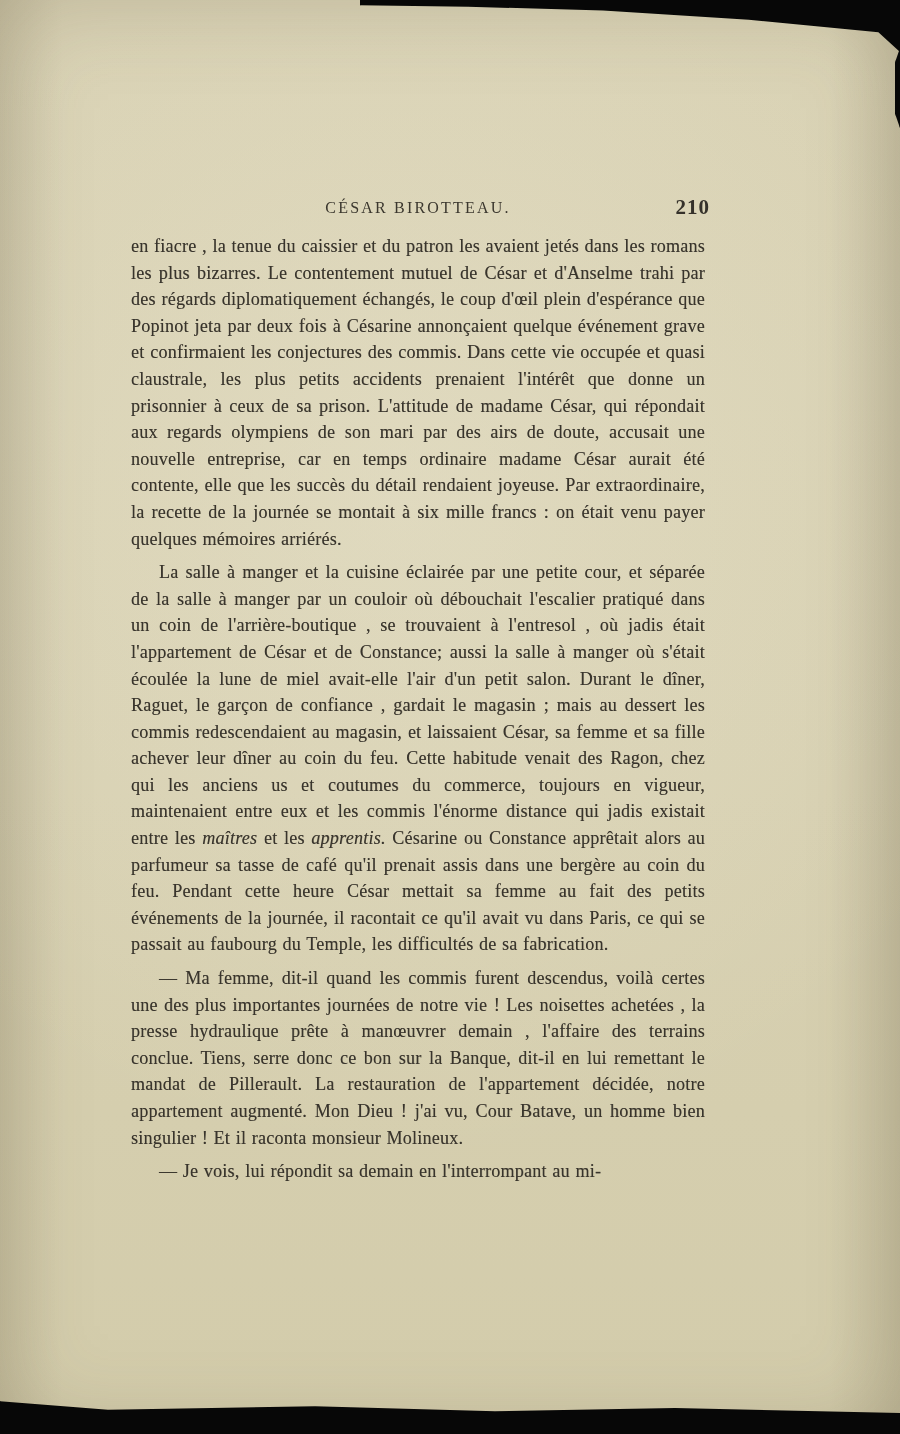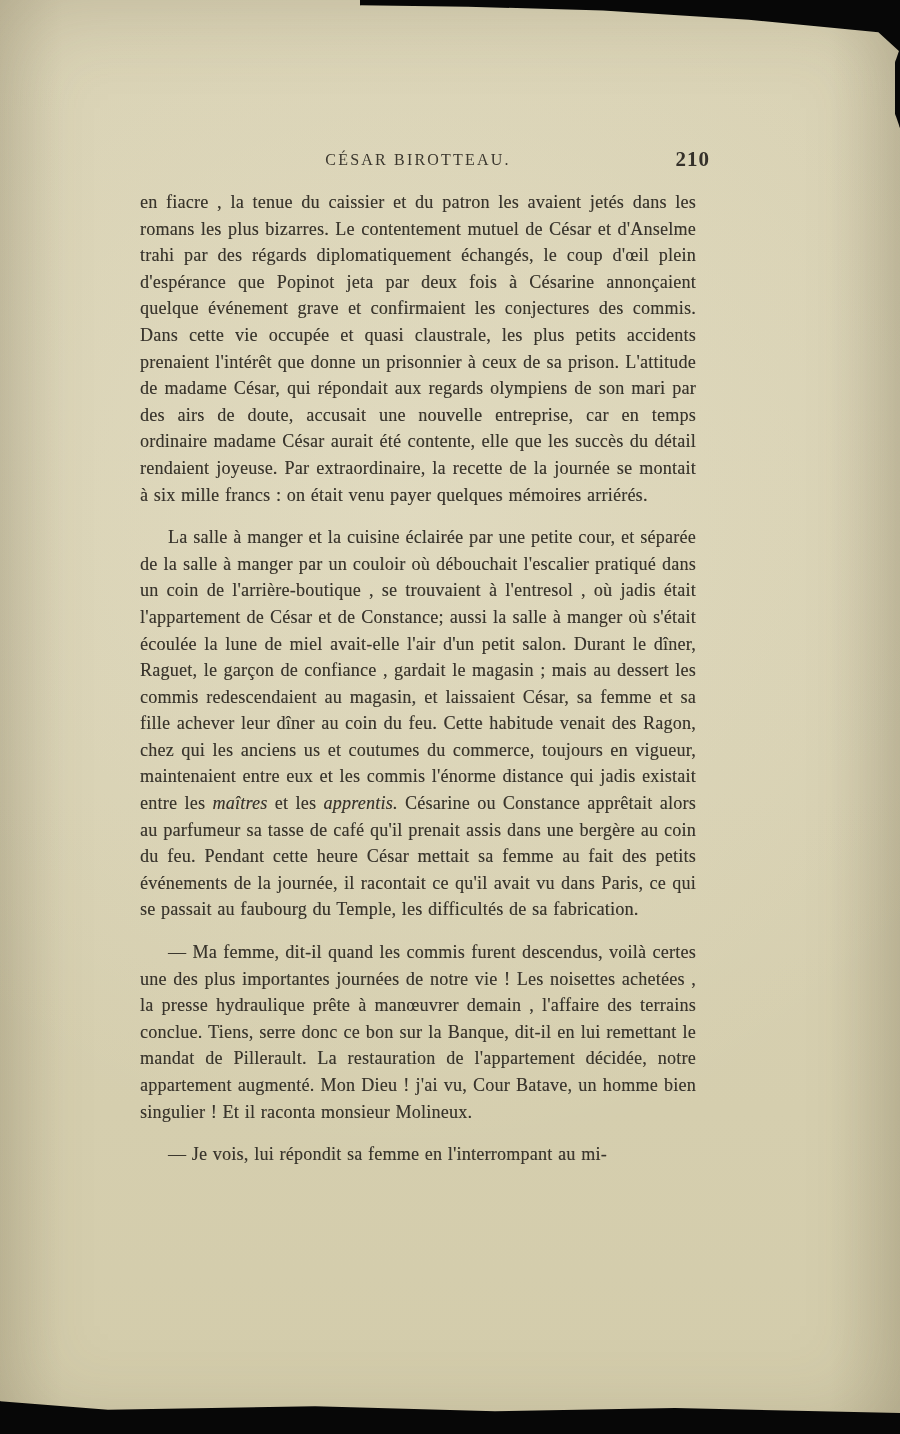--- a/index.html
+++ b/index.html
@@ -29,20 +29,21 @@
   .page {
     position: relative;
     padding-top: 147px;
   }
   .header {
     position: relative;
     width: 588px;
     margin-left: 124px;
     height: 26px;
     margin-bottom: 12px;
+    margin-top: 48px;
   }
   .running-title {
     display: block;
     text-align: center;
     font-size: 16px;
     letter-spacing: 2.2px;
     color: #3b372e;
     padding-top: 4px;
   }
   .page-number {
@@ -58,21 +59,21 @@
     width: 588px;
     margin-left: 124px;
     font-size: 18px;
     line-height: 26.6px;
     text-align: justify;
     letter-spacing: 0.25px;
     word-spacing: 0.8px;
     text-shadow: 0.3px 0.3px 0.6px rgba(58,52,42,0.45);
   }
   .para {
-    margin: 16px;
+    margin: 7px;
     text-indent: 28px;
   }
   .para.first {
     text-indent: 0;
   }
   .it {
     font-style: italic;
   }
   .edge {
     position: absolute;
@@ -114,21 +115,21 @@
     </div>
 
     <div class="text-block">
 
       <p class="para first">en fiacre , la tenue du caissier et du patron les avaient jetés dans les romans les plus bizarres. Le contentement mutuel de César et d'Anselme trahi par des régards diplomatiquement échangés, le coup d'œil plein d'espérance que Popinot jeta par deux fois à Césarine annonçaient quelque événement grave et confirmaient les conjectures des commis. Dans cette vie occupée et quasi claustrale, les plus petits accidents prenaient l'intérêt que donne un prisonnier à ceux de sa prison. L'attitude de madame César, qui répondait aux regards olympiens de son mari par des airs de doute, accusait une nouvelle entreprise, car en temps ordinaire madame César aurait été contente, elle que les succès du détail rendaient joyeuse. Par extraordinaire, la recette de la journée se montait à six mille francs : on était venu payer quelques mémoires arriérés.</p>
 
       <p class="para"><span>La salle à manger et la cuisine éclairée par une petite cour, et séparée de la salle à manger par un couloir où débouchait l'escalier pratiqué dans un coin de l'arrière-boutique , se trouvaient à l'entresol , où jadis était l'appartement de César et de Constance; aussi la salle à manger où s'était écoulée la lune de miel avait-elle l'air d'un petit salon. Durant le dîner, Raguet, le garçon de confiance , gardait le magasin ; mais au dessert les commis redescendaient au magasin, et laissaient César, sa femme et sa fille achever leur dîner au coin du feu. Cette habitude venait des Ragon, chez qui les anciens us et coutumes du commerce, toujours en vigueur, maintenaient entre eux et les commis l'énorme distance qui jadis existait entre les </span><span class="it">maîtres</span><span> et les </span><span class="it">apprentis.</span><span> Césarine ou Constance apprêtait alors au parfumeur sa tasse de café qu'il prenait assis dans une bergère au coin du feu. Pendant cette heure César mettait sa femme au fait des petits événements de la journée, il racontait ce qu'il avait vu dans Paris, ce qui se passait au faubourg du Temple, les difficultés de sa fabrication.</span></p>
 
       <p class="para">— Ma femme, dit-il quand les commis furent descendus, voilà certes une des plus importantes journées de notre vie ! Les noisettes achetées , la presse hydraulique prête à manœuvrer demain , l'affaire des terrains conclue. Tiens, serre donc ce bon sur la Banque, dit-il en lui remettant le mandat de Pillerault. La restauration de l'appartement décidée, notre appartement augmenté. Mon Dieu ! j'ai vu, Cour Batave, un homme bien singulier ! Et il raconta monsieur Molineux.</p>
 
-      <p class="para">— Je vois, lui répondit sa femme en l'interrompant au mi-</p>
+      <p class="para">— Je vois, lui répondit sa demain en l'interrompant au mi-</p>
 
     </div>
 
   </div>
 
   <div class="paper-shade"></div>
 
   <div class="edge edge-top"></div>
   <div class="edge edge-right"></div>
   <div class="edge edge-bottom"></div>

